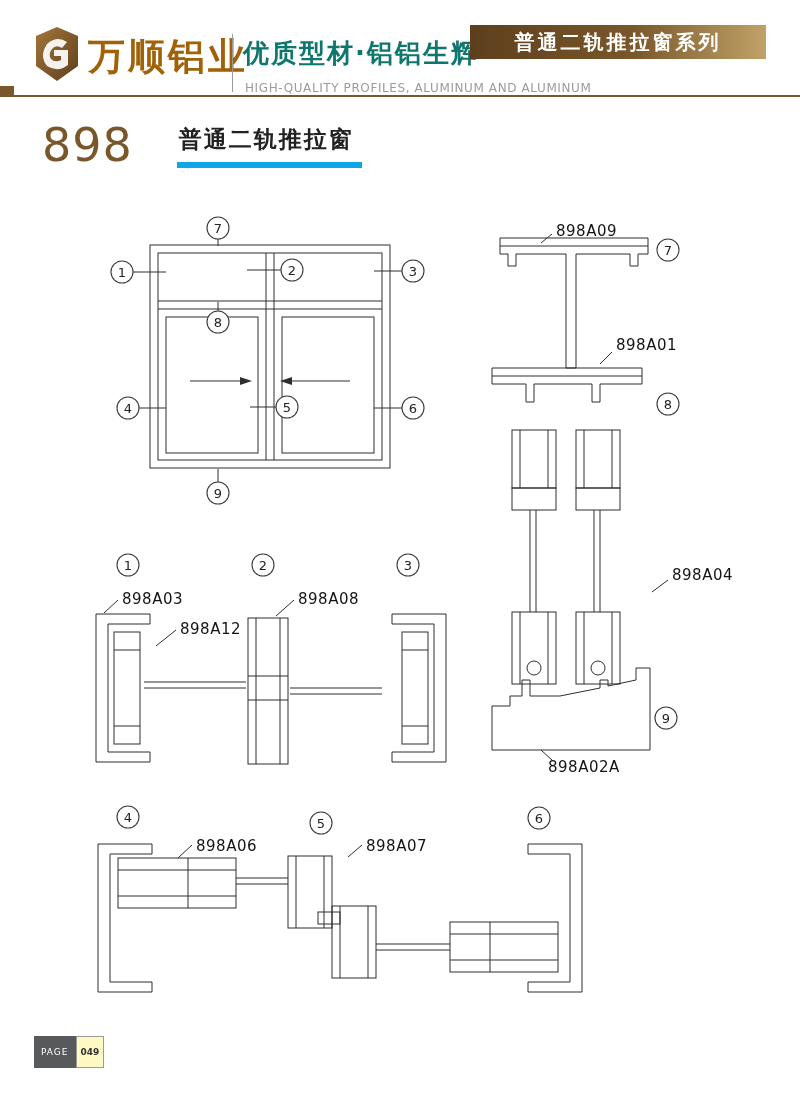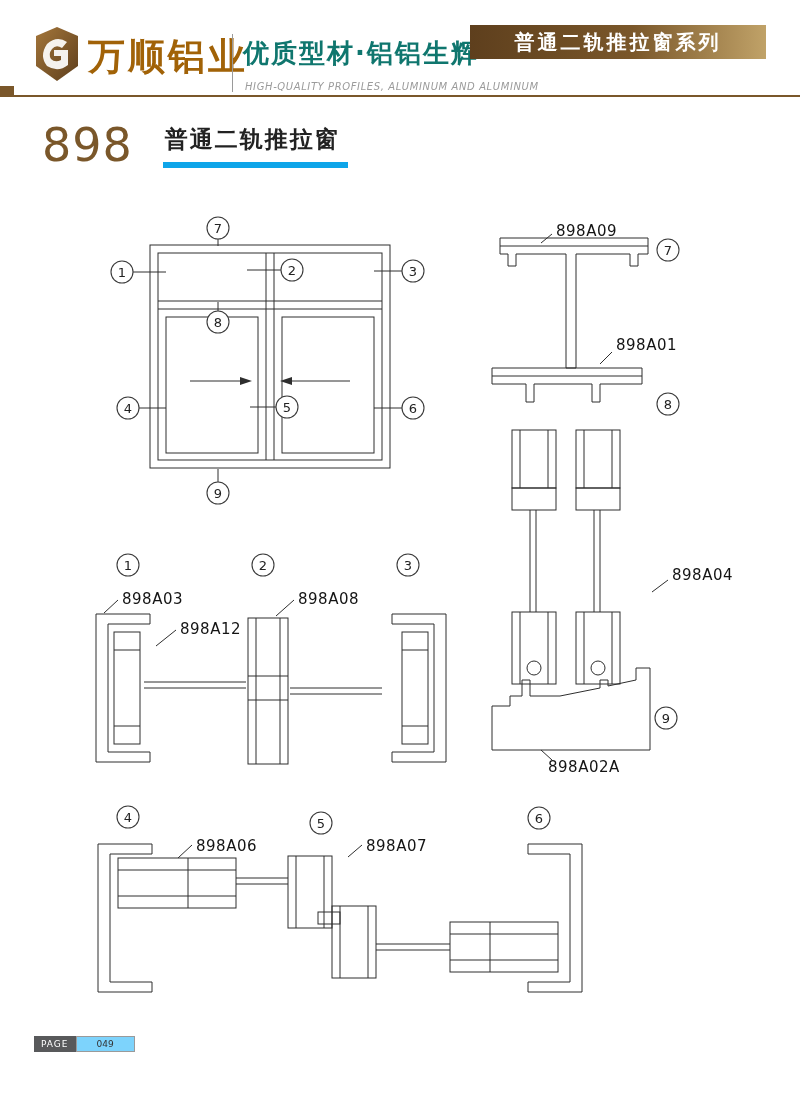--- a/index.html
+++ b/index.html
@@ -5,46 +5,46 @@
   * { margin:0; padding:0; box-sizing:border-box; }
   html,body { width:800px; height:1093px; }
   body { background:#ffffff; font-family:"DejaVu Sans","Liberation Sans",sans-serif; position:relative; overflow:hidden; }
   .page { position:absolute; inset:0; background:#fff; }
 
   
   .logo { position:absolute; left:34px; top:26px; width:46px; height:56px; }
   .company { position:absolute; left:88px; top:32px; font-size:37px; font-weight:bold; color:#a16207; letter-spacing:3px; white-space:nowrap; }
   .hdr-div { position:absolute; left:232px; top:34px; width:1px; height:58px; background:#9a9a9a; }
   .tagline { position:absolute; left:243px; top:36px; font-size:26px; font-weight:bold; color:#0f766e; letter-spacing:2px; white-space:nowrap; }
-  .tagline-en { position:absolute; left:245px; top:81px; font-size:10px; color:#9b9b9b; letter-spacing:0.6px; white-space:nowrap;font-style:italic; }
+  .tagline-en { position:absolute; left:245px; top:81px; font-size:12px; color:#9b9b9b; letter-spacing:0.6px; white-space:nowrap; }
   .banner { position:absolute; left:470px; top:25px; width:296px; height:34px;
             background:linear-gradient(90deg,#5e3f1d,#7a572a 55%,#c0a268);
             color:#fff; font-size:20px; font-weight:bold; display:flex; align-items:center; justify-content:center;
             letter-spacing:3px; white-space:nowrap; }
   .hdr-rule { position:absolute; top:95px; left:0; width:800px; height:2px; background:#7a572a; }
   .hdr-block { position:absolute; top:86px; left:0; width:14px; height:9px; background:#7a572a; }
 
   
-  .title-row { position:absolute; top:122px; left:42px; display:flex; align-items:flex-end; gap:30px; }
+  .title-row { position:absolute; top:122px; left:42px; display:flex; align-items:flex-end; gap:44px; }
   .model { font-size:46px; color:#7a572a; line-height:1; letter-spacing:1px; }
   .model-name-wrap { padding:0 8px 7px 2px; border-bottom:6px solid #0ea5e9; }
   .model-name { font-size:23px; font-weight:bold; color:#222; letter-spacing:2px; white-space:nowrap; }
 
   
   svg.drawing { position:absolute; top:0; left:0; }
   .ln { fill:none; stroke:#2e2e2e; stroke-width:1; }
   .lnf { fill:#2e2e2e; stroke:none; }
   .callout circle { fill:#fff; stroke:#3a3a3a; stroke-width:1.1; }
   .callout text { font-size:13px; fill:#222; text-anchor:middle; }
   .plabel { font-size:15px; fill:#141414; letter-spacing:0.5px; }
 
   
-  .footer { position:absolute; left:34px; top:1036px; display:flex; height:16px; }
+  .footer { position:absolute; left:34px; top:1036px; display:flex; height:32px; }
   .page-label-box { background:#58595b; color:#fff; font-size:9px; letter-spacing:1px; padding:0 7px; display:flex; align-items:center; }
-  .page-number-box { background:#7dd3fc; color:#333; border:1px solid #9a9a9a; font-size:9px; font-weight:normal; padding:0 20px; display:flex; align-items:center; }
+  .page-number-box { background:#fef9c3; color:#333; border:1px solid #9a9a9a; font-size:9px; font-weight:bold; padding:0 4px; display:flex; align-items:center; }
 </style>
 </head>
 <body>
 
 <div class="page">
 
   <div class="logo">
     <svg width="46" height="56" viewBox="0 0 46 56">
       <defs>
         <linearGradient id="lg" x1="0" y1="0" x2="1" y2="1">

